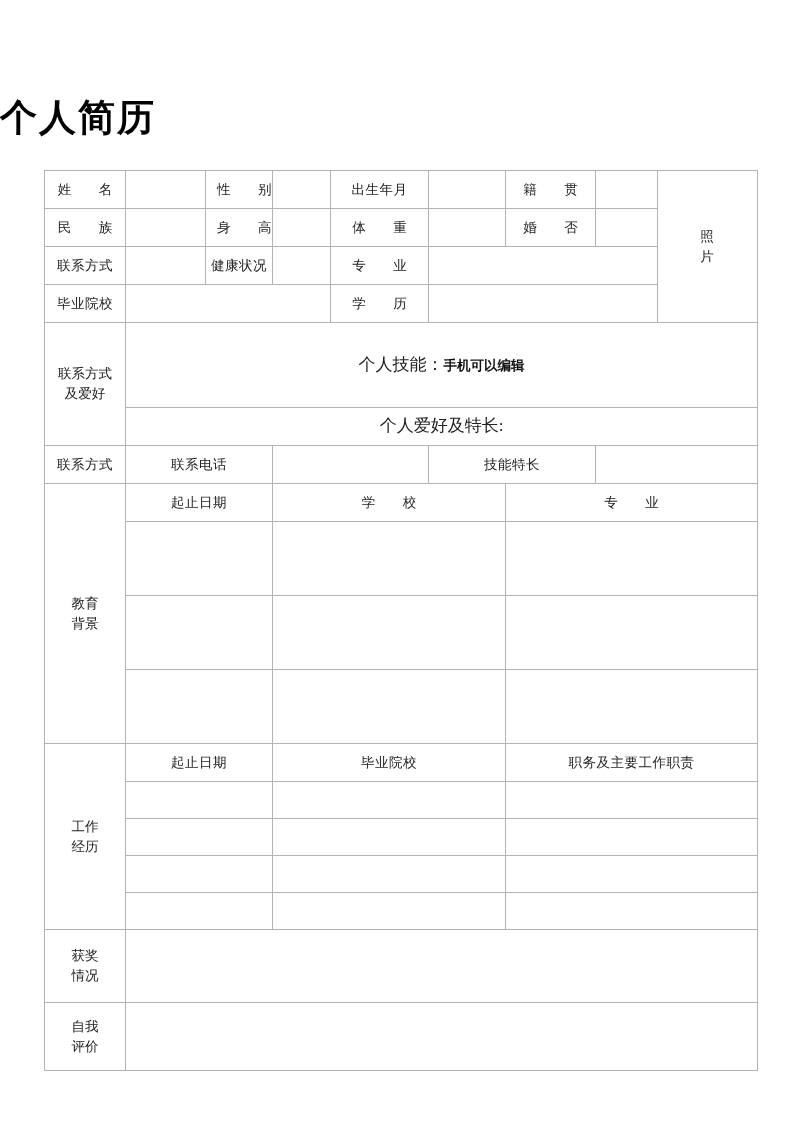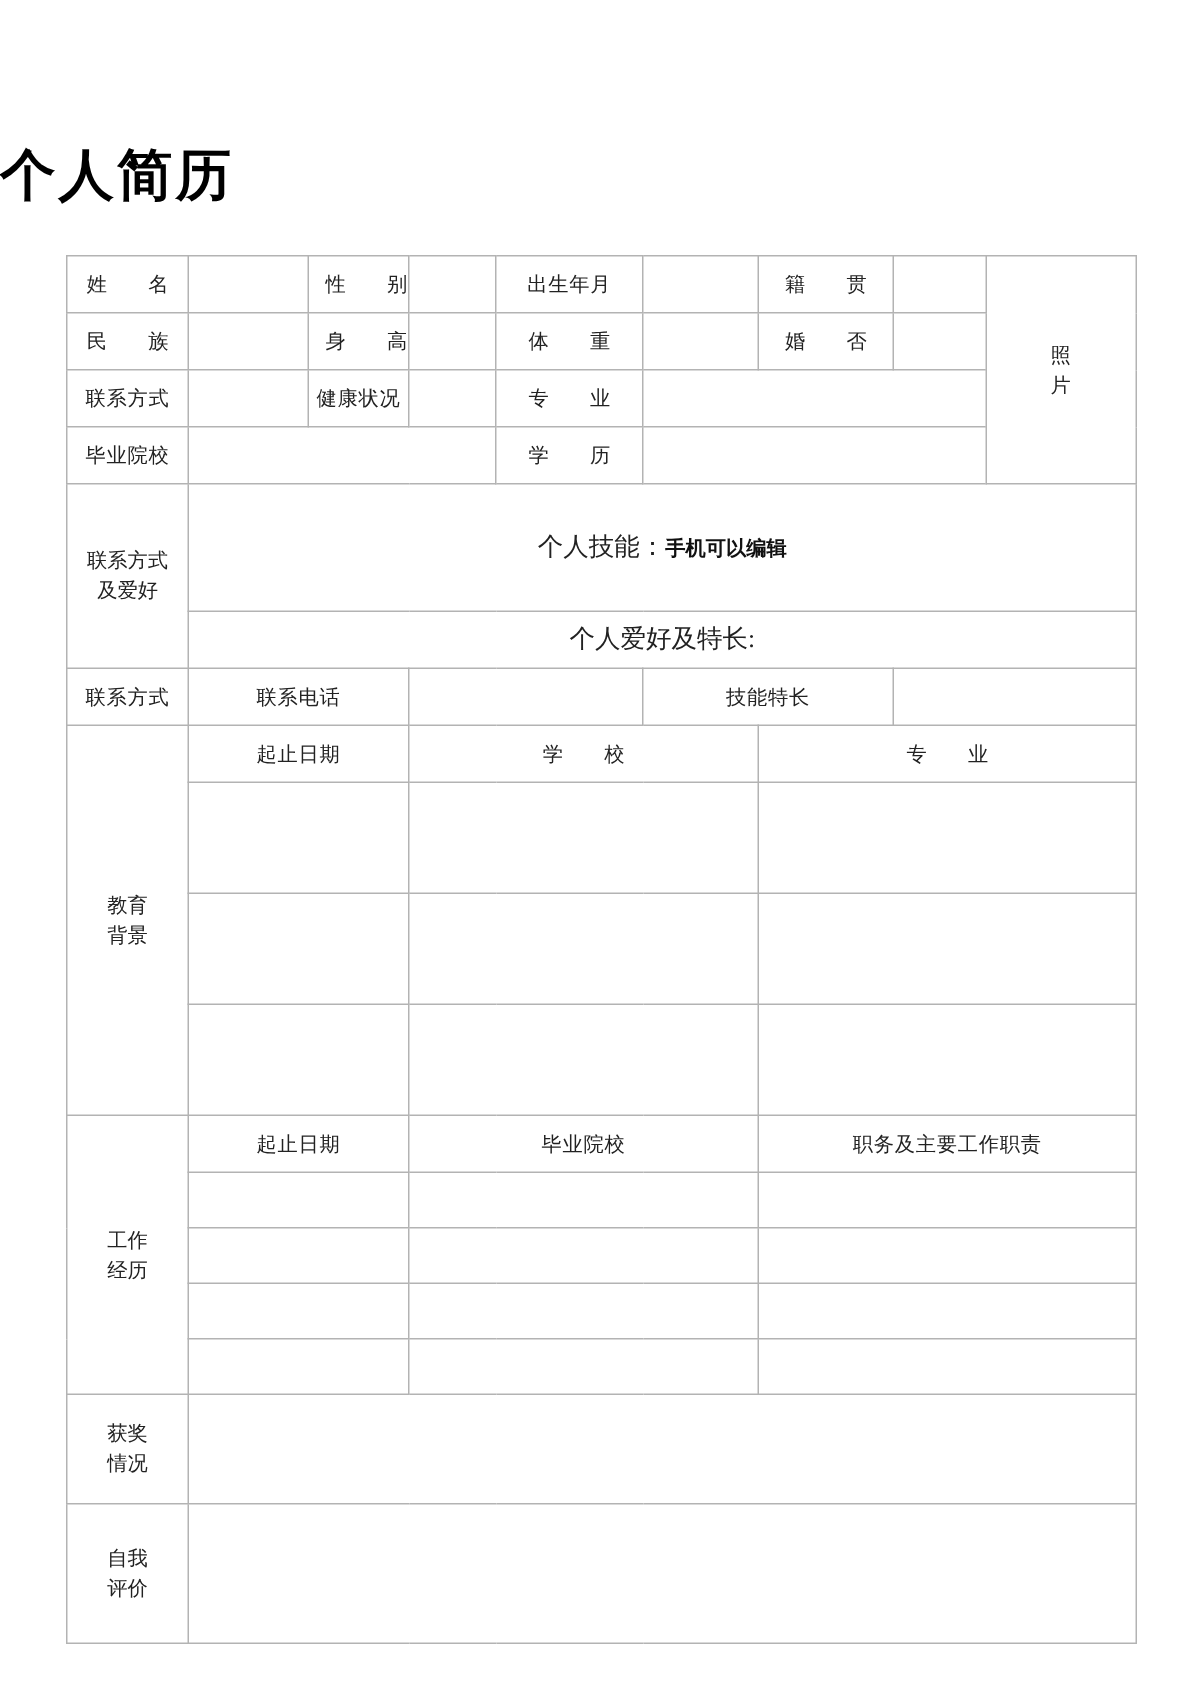--- a/index.html
+++ b/index.html
@@ -224,21 +224,21 @@
 
     <tr>
       <td class="left-lbl" style="height:73px">
         <div>获奖</div>
         <div>情况</div>
       </td>
       <td colspan="8" class="cell-left"></td>
     </tr>
 
     <tr>
-      <td class="left-lbl" style="height:93px">
+      <td class="left-lbl" style="height:68px">
         <div>自我</div>
         <div>评价</div>
       </td>
       <td colspan="8" class="cell-left"></td>
     </tr>
 
   </tbody>
     </table>
 </div>
 

